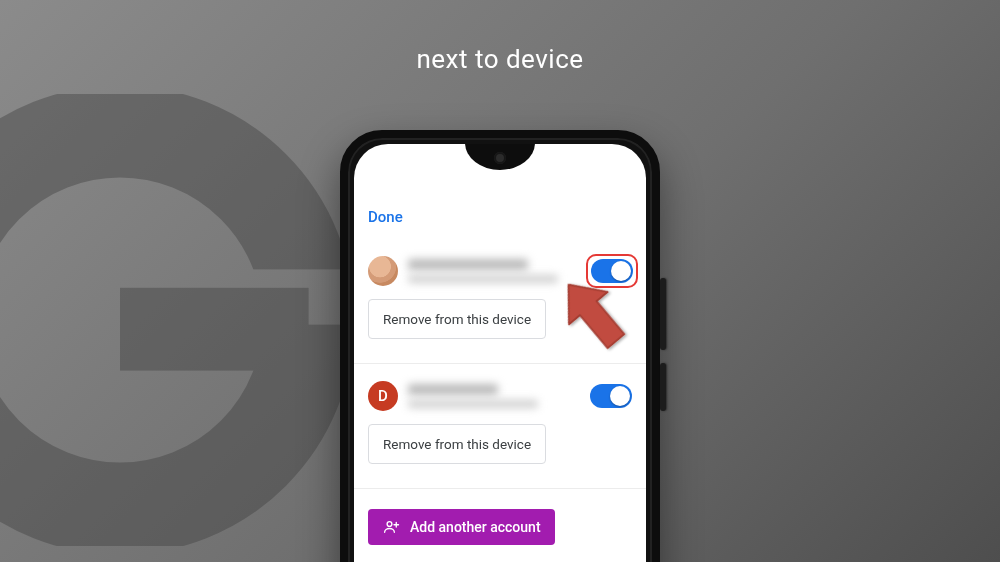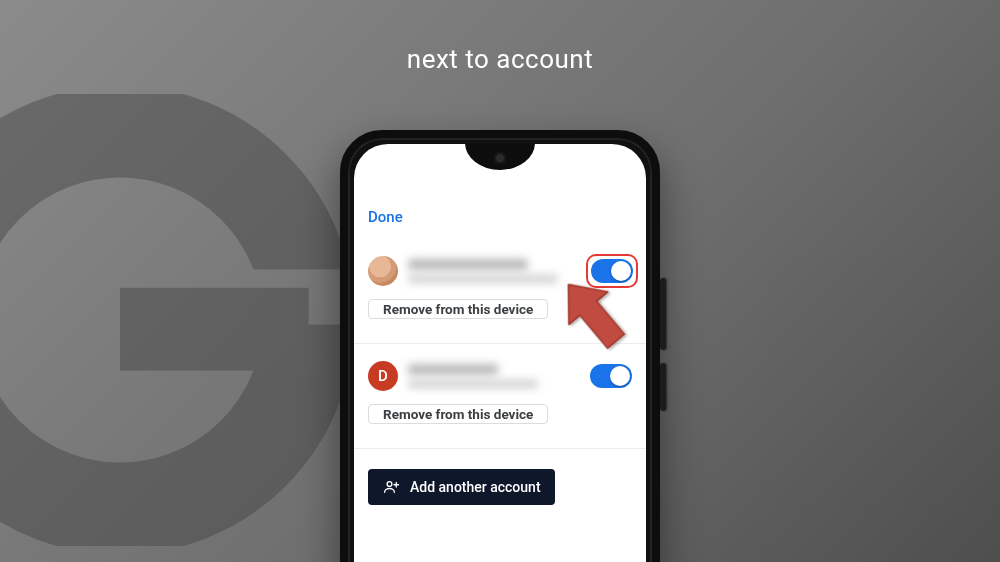--- a/index.html
+++ b/index.html
@@ -147,40 +147,39 @@
   .toggle-wrap.highlight {
     padding:3px;
     border:2.5px solid #e53935;
     border-radius:10px;
     margin:-5.5px;
   }
 
   .remove-btn {
     margin-top: 10px;
     display: inline-block;
-    padding: 1px 14px;
+    padding: 11px 14px;
     border: 1px solid #dadce0;
     border-radius: 4px;
     color: #3c4043;
     font-size: 13.5px;
     background: #fff;
-    font-weight: bold;
   }
   .divider {
     height: 1px;
     background: #ececec;
     margin: 12px -14px;
   }
   .add-btn {
     margin-top: 8px;
     display: inline-flex;
     align-items: center;
     gap: 10px;
     padding: 9px 14px;
-    background: #0f172a;
+    background: #a21caf;
     color: #fff;
     border-radius: 4px;
     font-size: 14px;
     font-weight: 500;
   }
   .add-btn svg { display: block; }
 
   
   .arrow {
     position: absolute;
@@ -200,21 +199,21 @@
       <mask id="gcut">
         <rect width="200" height="200" fill="white"></rect>
         <rect x="100" y="78" width="100" height="24" fill="black"></rect>
       </mask>
     </defs>
     <circle cx="100" cy="100" r="82" fill="none" stroke="#3f3f3f" stroke-width="40" mask="url(#gcut)"></circle>
     <rect x="100" y="86" width="82" height="36" fill="#3f3f3f"></rect>
   </svg>
 
   <div class="heading">
-    <div class="line2">next to account</div>
+    <div class="line2">next to device</div>
   </div>
 
   <div class="phone">
     <div class="side-btn a"></div>
     <div class="side-btn b"></div>
 
     <div class="screen">
       <div class="notch"></div>
 
       <div class="app">

